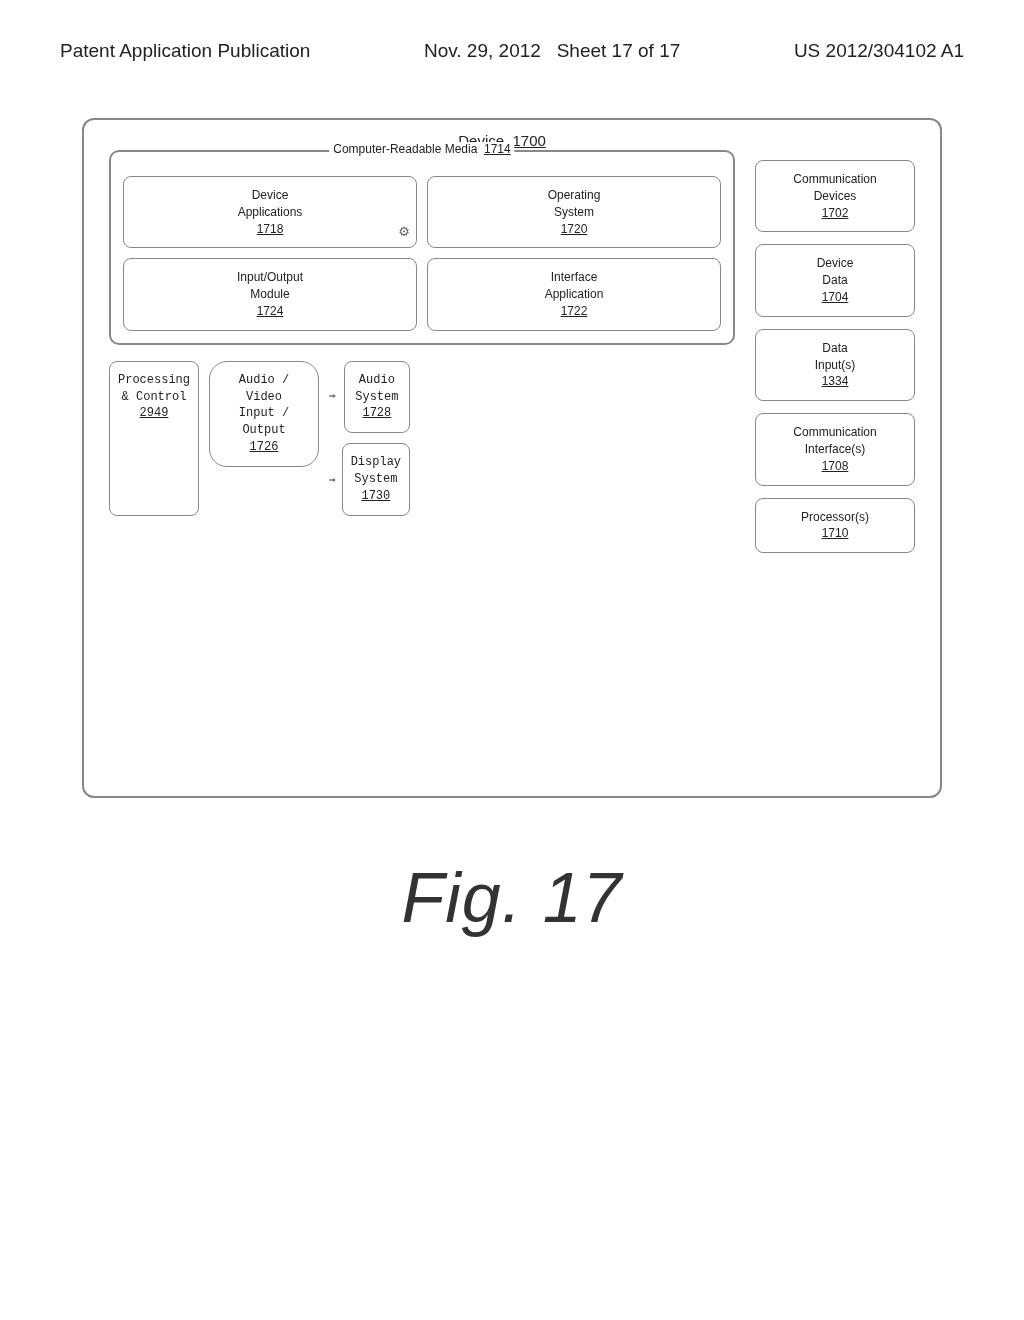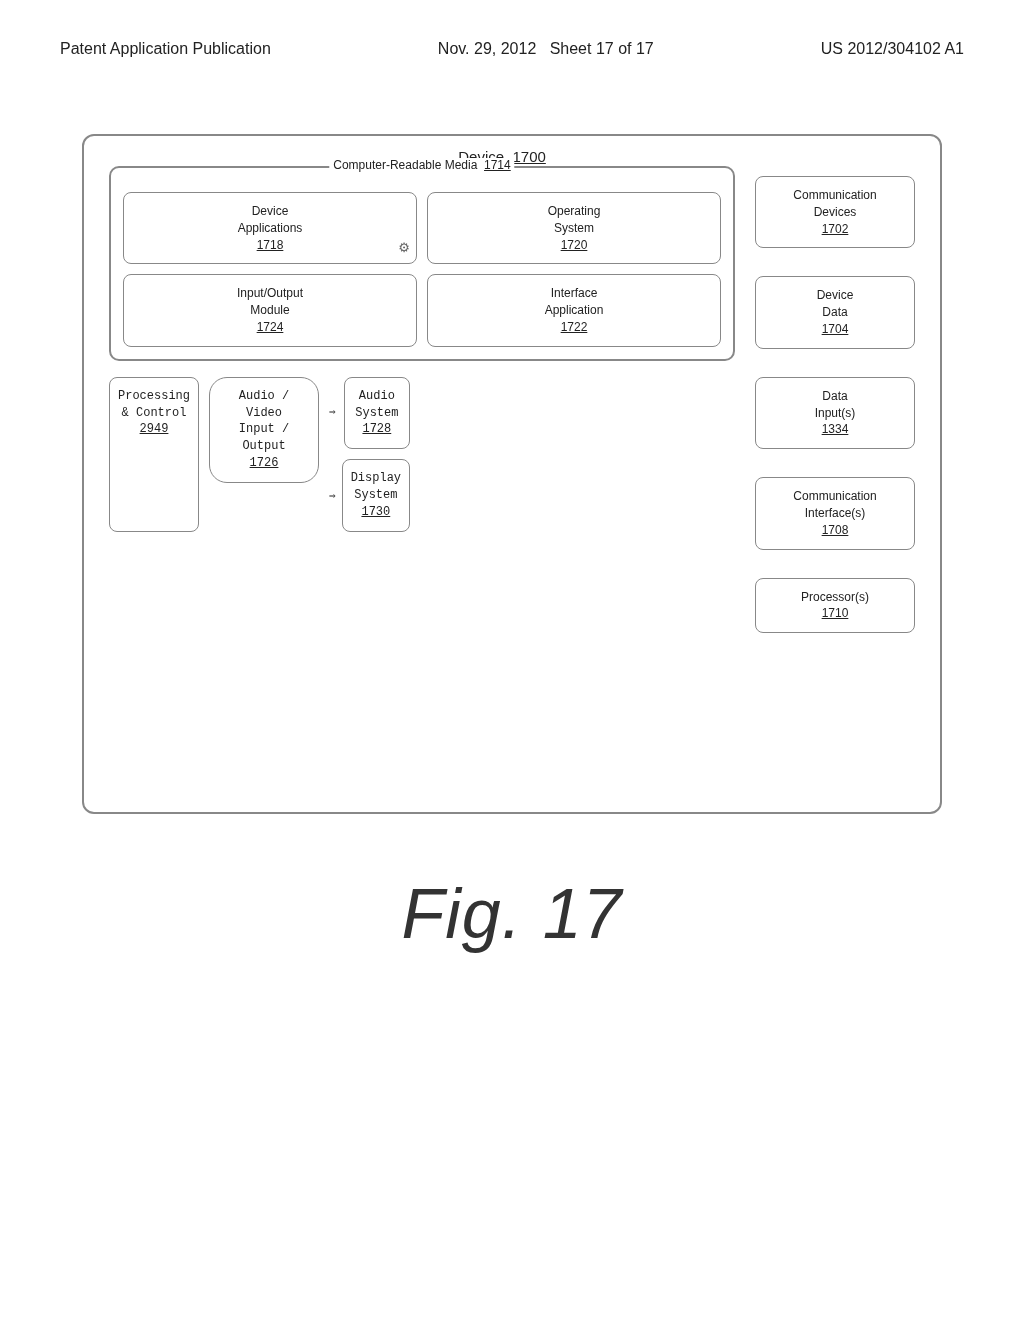--- a/index.html
+++ b/index.html
@@ -18,22 +18,22 @@
       height: 1320px;
       position: relative;
       padding: 40px 60px;
     }
 
     
     .header {
       display: flex;
       justify-content: space-between;
       align-items: center;
-      margin-bottom: 76px;
-      font-size: 16px;
+      margin-bottom: 56px;
+      font-size: 19px;
     }
 
     
     .diagram-container {
       border: 2px solid #888;
       border-radius: 12px;
       padding: 30px 25px 25px 25px;
       position: relative;
       width: 860px;
       margin: 18px auto;
@@ -175,21 +175,21 @@
       flex-shrink: 0;
     }
     .av-box u { text-decoration: underline; }
 
     
     .right-section {
       width: 160px;
       flex-shrink: 0;
       display: flex;
       flex-direction: column;
-      gap: 28px;
+      gap: 12px;
       padding-top: 10px;
     }
 
     
     .fig-caption {
       text-align: center;
       margin-top: 60px;
       font-size: 70px;
       font-style: italic;
       color: #333;

